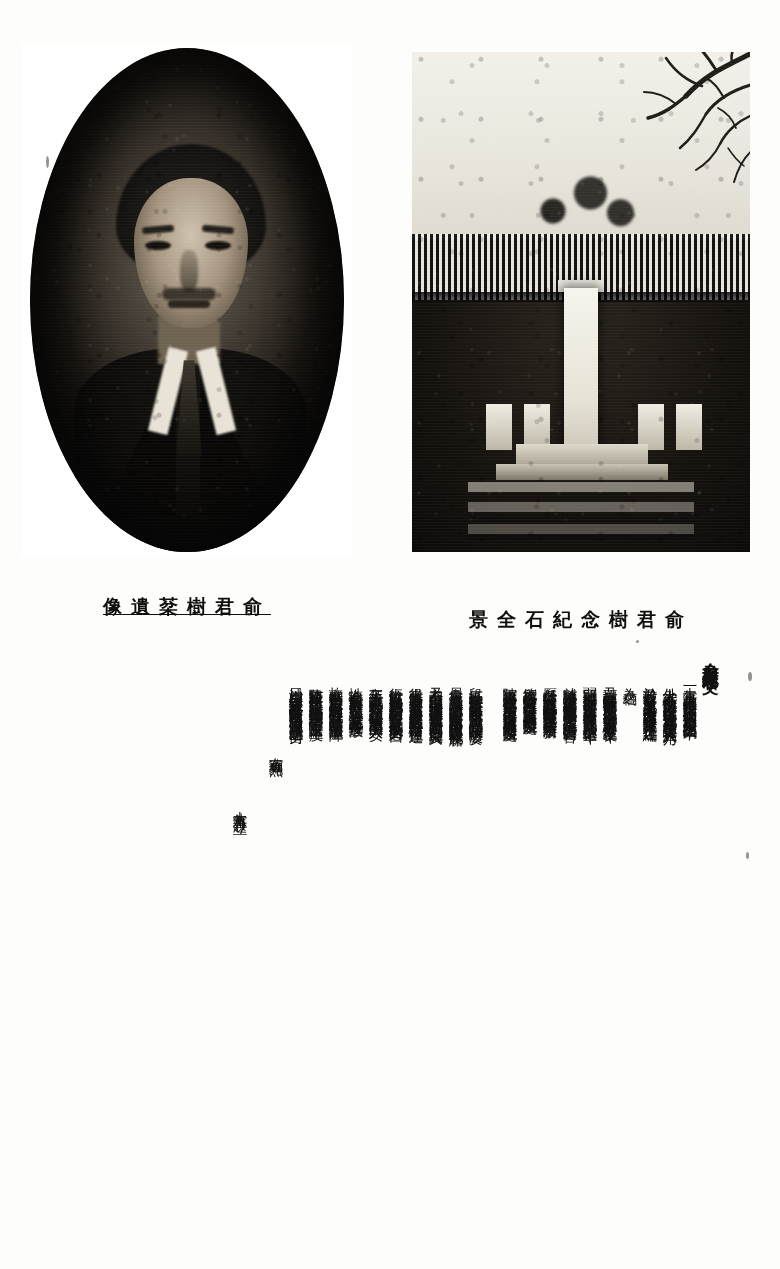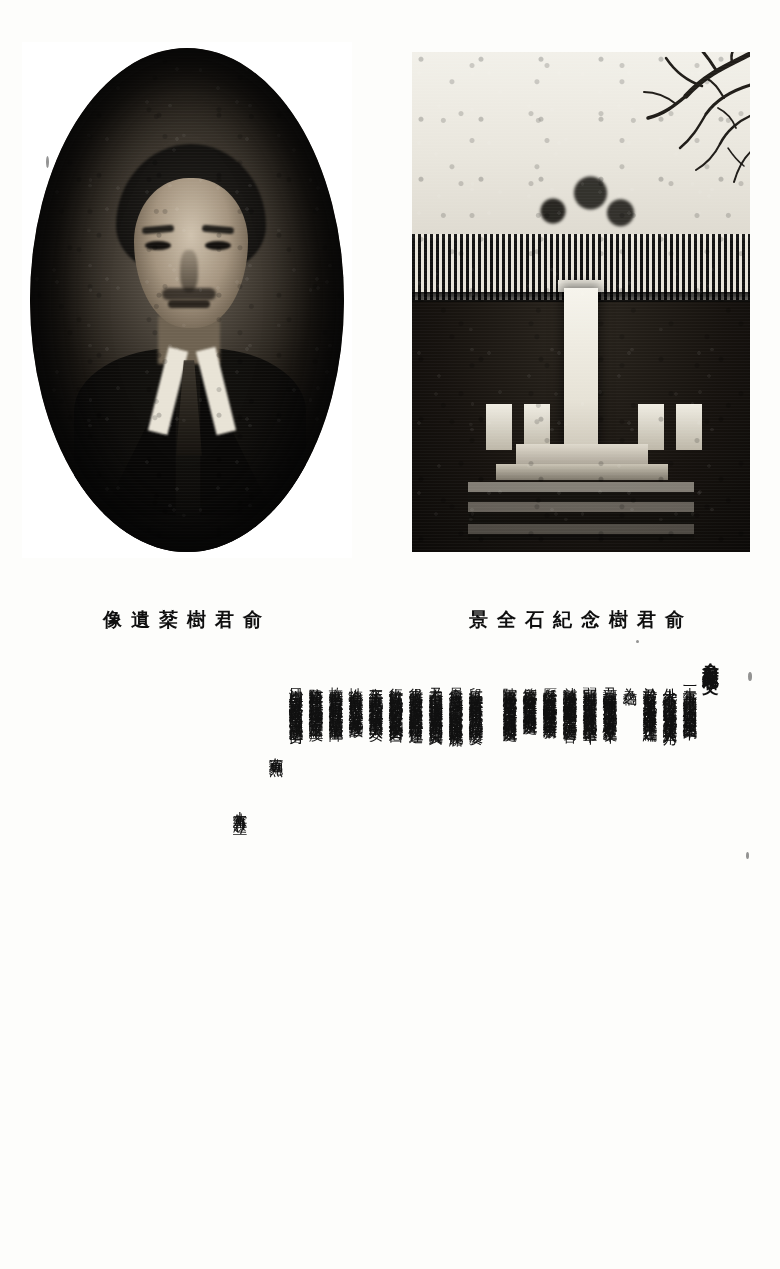--- a/index.html
+++ b/index.html
@@ -317,21 +317,21 @@
   
   .caption {
     position: absolute;
     text-align: center;
     font-family: "DejaVu Sans", sans-serif;
     font-size: 19px;
     letter-spacing: 9px;
     color: #0f0f0f;
     font-weight: 700;
   }
-  .caption-portrait { left: 22px; top: 565px; width: 330px; }
+  .caption-portrait { left: 22px; top: 552px; width: 330px; text-decoration: underline; }
   .caption-monument { left: 412px; top: 565px; width: 338px; }
 
   
   .body-text {
     position: absolute;
     left: 60px;
     top: 650px;
     width: 660px;
     height: 590px;
     display: flex;

